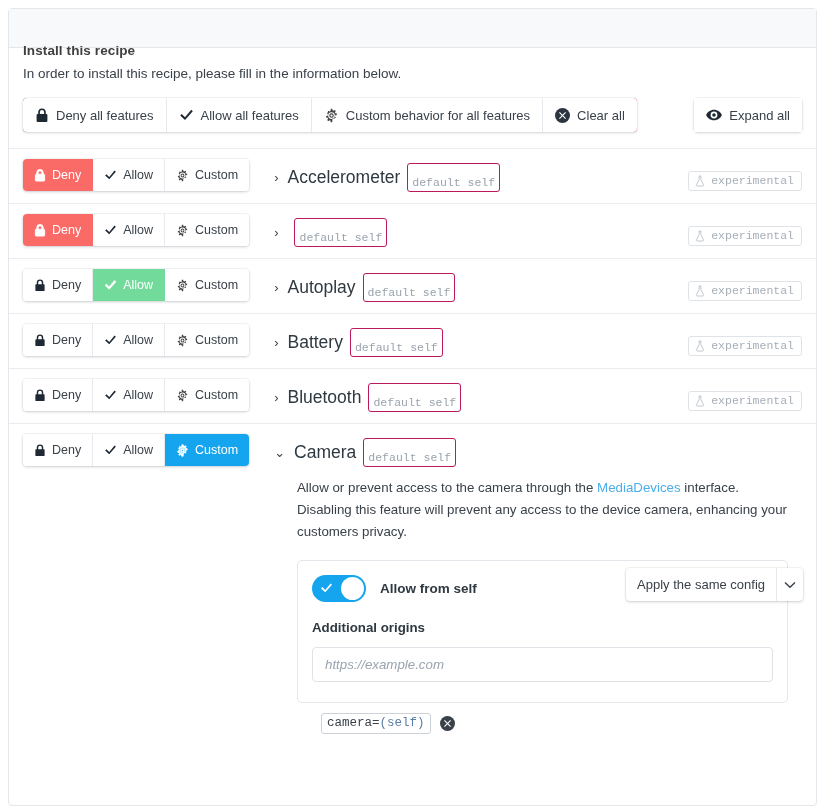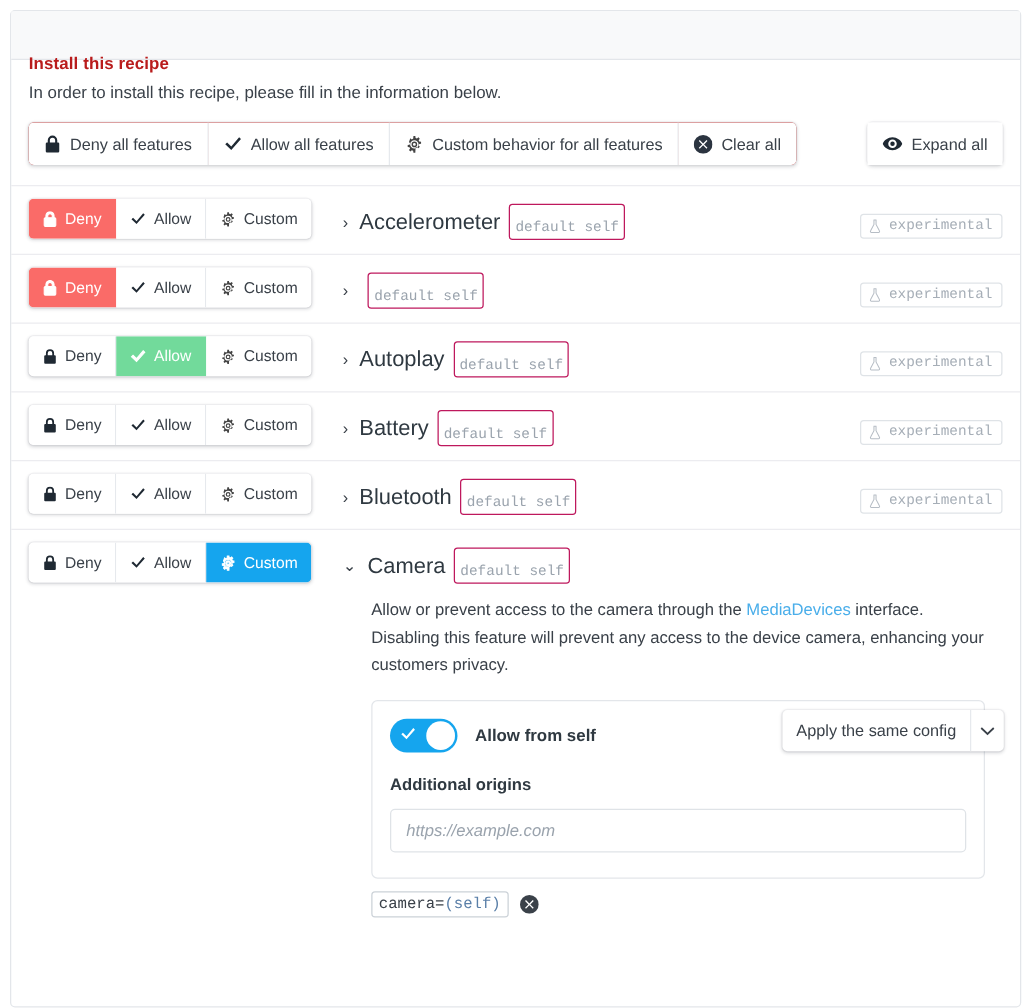--- a/index.html
+++ b/index.html
@@ -25,42 +25,42 @@
   .panel-header {
     height: 39px;
     background: #f8f9fa;
     border-bottom: 1px solid #e3e6ea;
     display: flex; align-items: center;
     padding: 0 14px;
   }
   .panel-title {
     font-size: 13.5px;
     font-weight: bold;
-    color: #b91c1c;
+    color: #404040;
     letter-spacing: .1px;
     margin-top: 45px;
   }
 
   
   .intro {
     padding: 18px 14px 0 14px;
     font-size: 13.5px;
     color: #3a4149;
   }
 
   
   .toolbar {
     margin: 17px 14px 0 14px;
     display: flex;
     align-items: flex-start;
     justify-content: space-between;
   }
   .btn-group {
     display: flex;
-    background: #b91c1c;
+    background: #be185d;
     border-radius: 4px;
     box-shadow: 0 1px 3px rgba(16,24,40,.16), 0 0 0 1px rgba(16,24,40,.04);
     overflow: hidden;
   }
   .tbtn {
     display: flex; align-items: center; gap: 7px;
     height: 34px;
     padding: 0 12px;
     font-size: 13px;
     color: #3a4149;
@@ -267,20 +267,21 @@
     gap: 9px;
   }
   .codetag {
     font-family: "Liberation Mono", monospace;
     font-size: 12.5px;
     color: #3a4149;
     border: 1px solid #ccd2d8;
     border-radius: 3px;
     padding: 2px 5px 3px 5px;
     white-space: pre;
+    margin-left: 24px;
   }
   .codetag .paren { color: #5a7fa8; }
   .xbtn { cursor: pointer; display: inline-flex; }
 </style>
 </head>
 <body>
 
 <div class="panel">
 
   <div class="panel-header">

